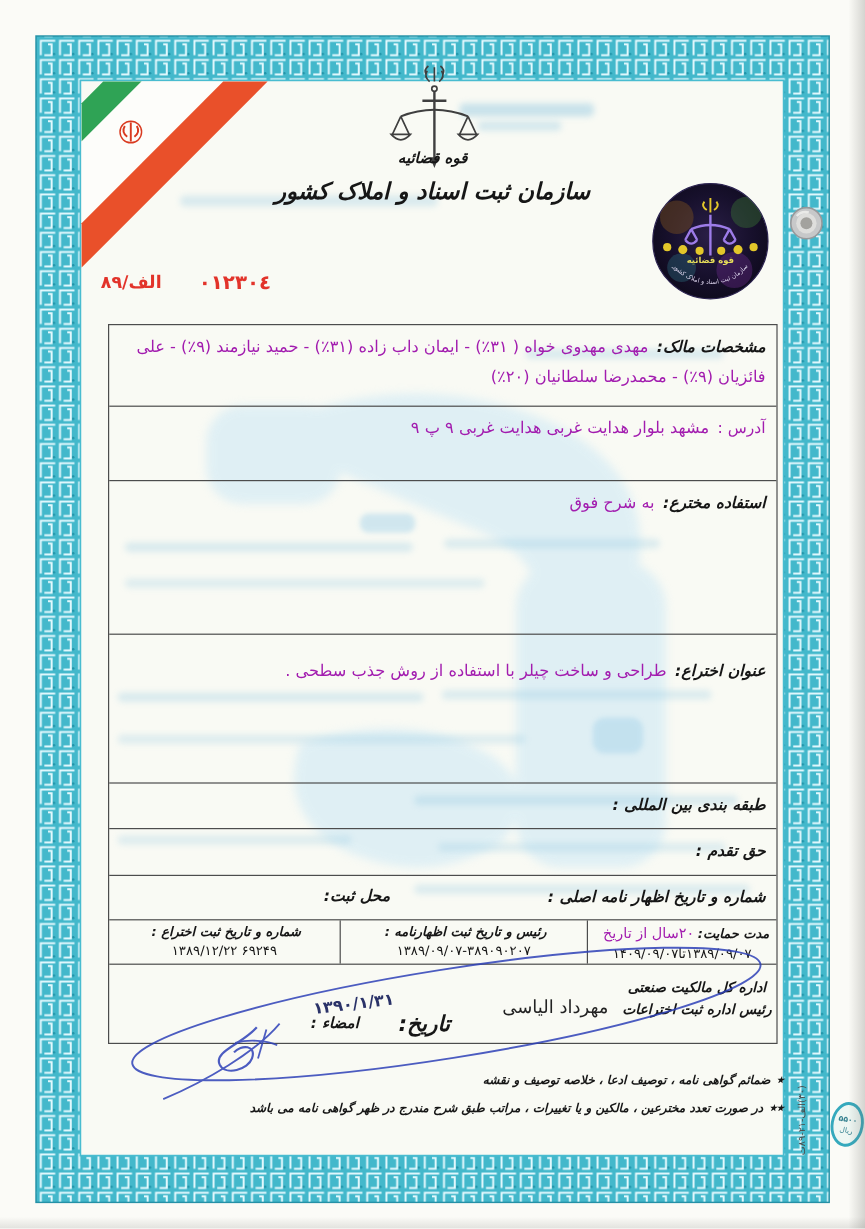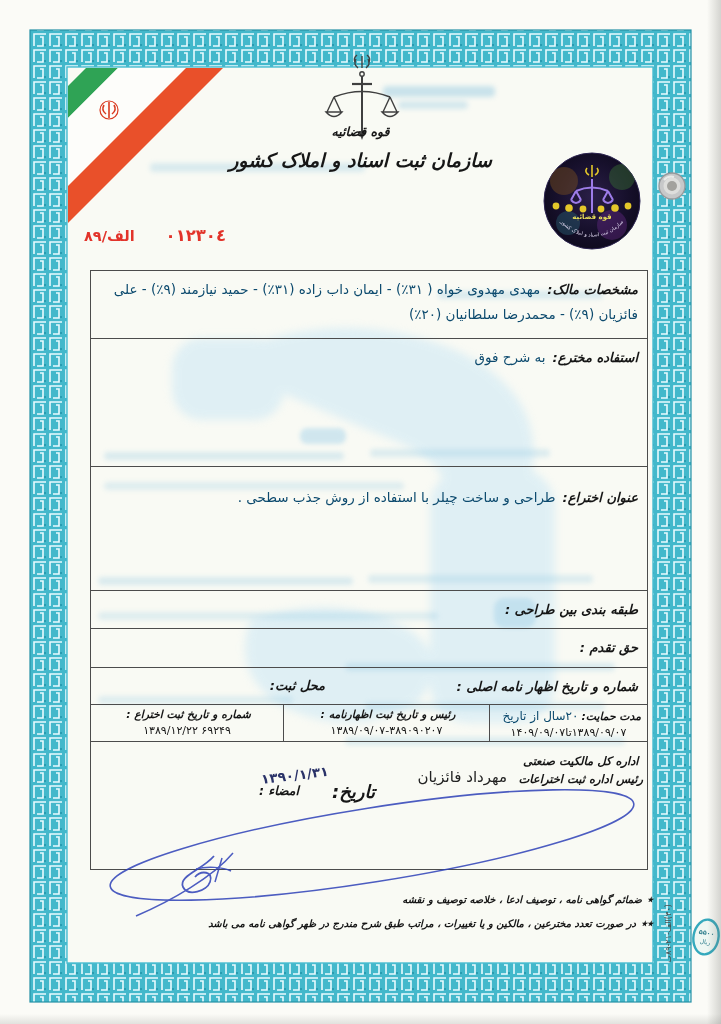--- a/index.html
+++ b/index.html
@@ -2,21 +2,21 @@
 <html lang="fa"><head>
 <meta charset="utf-8">
 <style>
   html,body{margin:0;padding:0;background:#ffffff;}
   body{font-family:"DejaVu Sans",sans-serif;}
   .stage{position:relative;width:721px;height:1024px;overflow:hidden;background:#fdfdfb;}
   .abs{position:absolute;}
   .rtl{direction:rtl;unicode-bidi:isolate;}
   .ltr{direction:ltr;unicode-bidi:isolate;}
   .callig{font-weight:700;font-style:italic;color:#161616;}
-  .val{font-weight:400;color:#0c4a6e;}
+  .val{font-weight:400;color:#a21caf;}
   .center{text-align:center;}
   
   .judiciary{left:0;right:0;top:124px;font-size:12.5px;letter-spacing:.5px;}
   .org{left:0;right:0;top:149px;font-size:19px;}
   .big-title{left:0;right:0;top:186px;font-size:40px;letter-spacing:1px;color:#101010;}
   
   .serial{left:84px;top:226px;width:142px;display:flex;flex-direction:row;justify-content:space-between;align-items:center;direction:ltr;color:#e2332a;font-weight:700;text-align:center;}
   .serial .code{font-size:14.5px;}
   .serial .num{font-size:16.5px;letter-spacing:3px;}
   
@@ -196,28 +196,31 @@
     <circle cx="15" cy="15" r="13" fill="#c7c8c9" stroke="#97999b" stroke-width="1.3"></circle>
     <circle cx="15" cy="15" r="8.5" fill="#dededc"></circle>
     <circle cx="15" cy="15" r="5" fill="#a3a29e"></circle>
     <path d="M7 9 a10 10 0 0 1 10 -3" stroke="#f2f2f0" stroke-width="2" fill="none" opacity=".8"></path>
   </svg>
 
   <div class="table abs">
     <div class="row r1">
       <span class="lbl callig">مشخصات مالک:</span><span class="val">مهدی مهدوی خواه ( ۳۱٪) - ایمان داب زاده (۳۱٪) - حمید نیازمند (۹٪) - علی فائزیان (۹٪) - محمدرضا سلطانیان (۲۰٪)</span>
     </div>
+    <div class="row r2">
+      <span class="lbl val">آدرس :</span><span class="val">مشهد  بلوار هدایت غربی  هدایت غربی ۹ پ ۹</span>
+    </div>
     <div class="row r3">
       <span class="lbl callig">استفاده مخترع:</span><span class="val">به شرح فوق</span>
     </div>
     <div class="row r4">
       <span class="lbl callig">عنوان اختراع:</span><span class="val">طراحی و ساخت چیلر با استفاده از روش جذب سطحی .</span>
     </div>
     <div class="row r5">
-      <span class="lbl callig">طبقه بندی بین طراحی :</span>
+      <span class="lbl callig">طبقه بندی بین المللی :</span>
     </div>
     <div class="row r6">
       <span class="lbl callig">حق تقدم :</span>
     </div>
     <div class="row r7">
       <span class="lbl callig">شماره و تاریخ اظهار نامه اصلی :</span>
       <span class="lbl callig place-label">محل ثبت:</span>
     </div>
     <div class="row r8">
       <div class="cell cell-1">
@@ -231,21 +234,21 @@
       <div class="cell cell-3">
         <span class="lbl callig">شماره و تاریخ ثبت اختراع :</span>
         <span class="line2 ltr">۱۳۸۹/۱۲/۲۲   ۶۹۲۴۹</span>
       </div>
     </div>
     <div class="row r9">
       <div class="office callig">
         <div>اداره کل مالکیت صنعتی</div>
         <div>رئیس اداره ثبت اختراعات</div>
       </div>
-      <div class="sig-name rtl">مهرداد فائزیان</div>
+      <div class="sig-name rtl">مهرداد الیاسی</div>
       <div class="date-lbl callig">تاریخ:</div>
       <div class="date-hand ltr">۱۳۹۰/۱/۳۱</div>
       <div class="sign-lbl callig">امضاء :</div>
     </div>
   </div>
 
   <svg class="abs" width="721" height="1024" viewBox="0 0 721 1024" style="left:0;top:0;pointer-events:none">
     <g stroke="#2e41b8" fill="none" stroke-width="1.6" opacity=".85">
       <ellipse cx="372" cy="845" rx="265" ry="37" transform="rotate(-9 372 845)"></ellipse>
       <path d="M214 856 c -12 14 -36 20 -31 31 c 5 10 24 4 27 -5 c 4 -11 -9 -12 -15 -5" stroke-width="1.8"></path>

